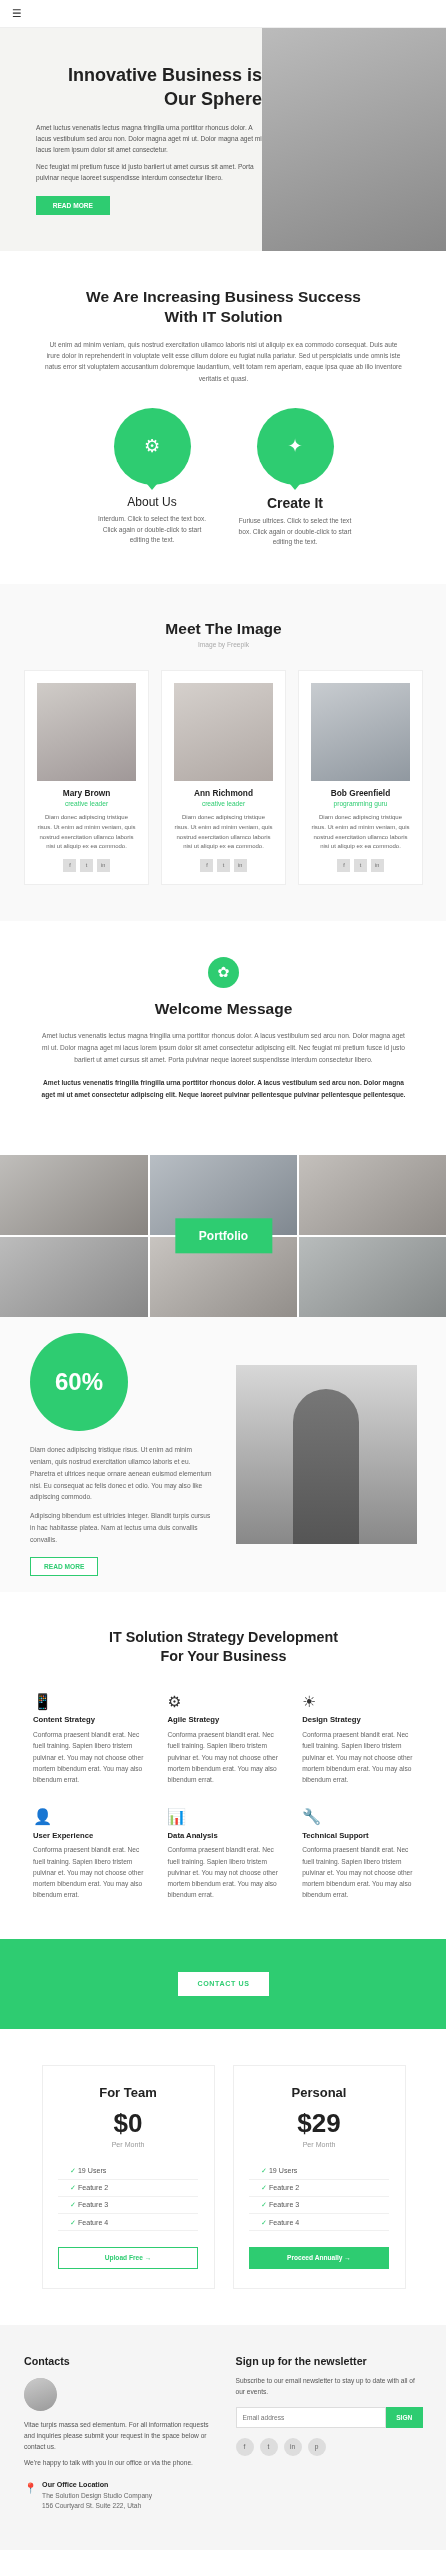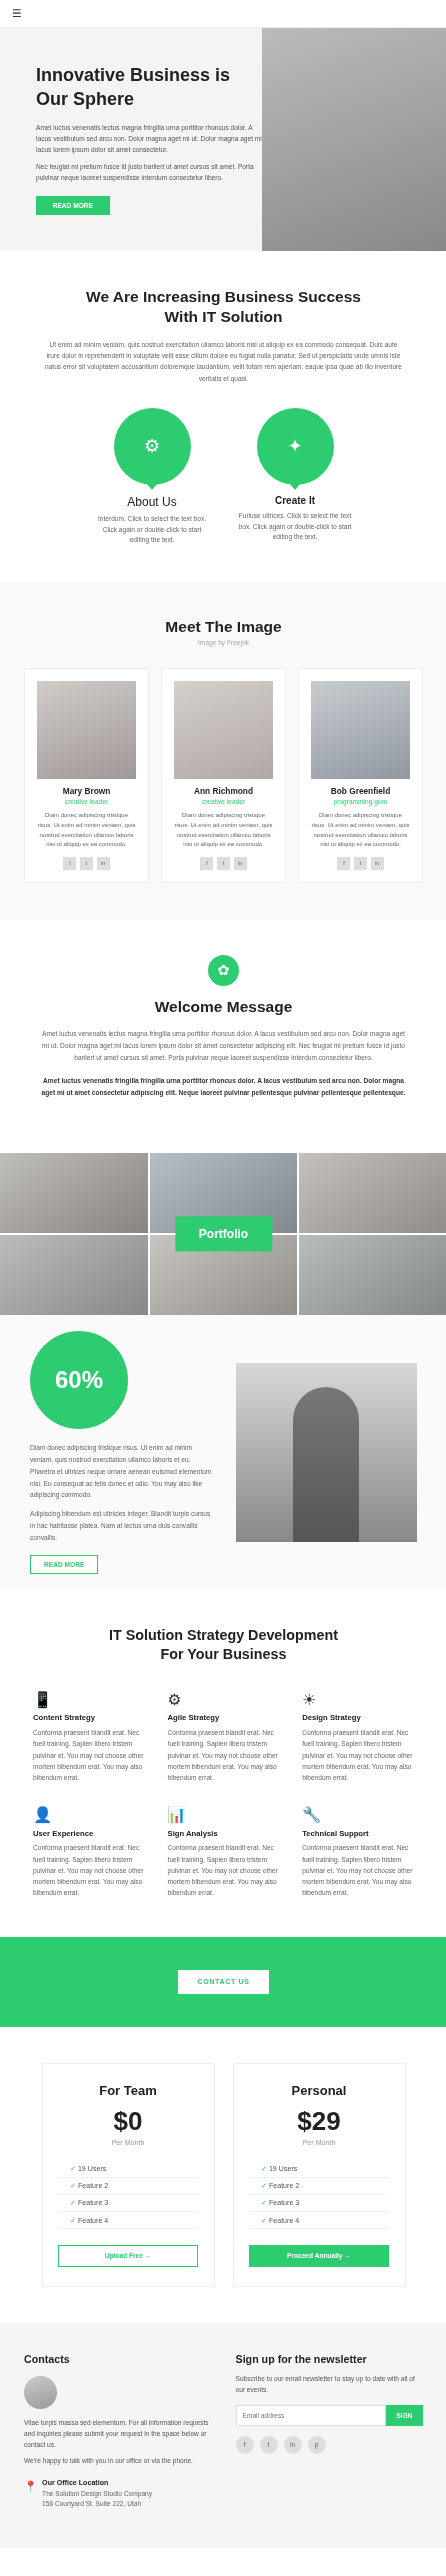--- a/index.html
+++ b/index.html
@@ -7,21 +7,21 @@
   </style>
 </head>
 <body>
 
 <nav style="display:flex;align-items:center;padding:7.1px 12px;border-bottom:0.6px solid #eee;background:#fff;">
   <span style="font-size:10.7px;cursor:pointer;color:#333;">☰</span>
 </nav>
 
 <section style="position:relative;background:#f4f4f2;padding:36px 30px 36px 36px;min-height:155px;overflow:hidden;display:flex;align-items:center;">
   <div style="flex:1;z-index:2;max-width:226px;">
-    <h1 style="font-size:18px;font-weight:900;color:#222;line-height:1.3;margin-bottom:10.7px;">Innovative Business is Our Sphere</h1>
+    <h1 style="font-size:18px;font-weight:900;color:#222;line-height:1.3;margin-bottom:10.7px;text-align:right;">Innovative Business is Our Sphere</h1>
     <p style="font-size:6.6px;color:#555;line-height:1.7;margin-bottom:6px;">Amet luctus venenatis lectus magna fringilla urna porttitor rhoncus dolor. A lacus vestibulum sed arcu non. Dolor magna aget mi ut. Dolor magna aget mi lacus lorem ipsum dolor sit amet consectetur.</p>
     <p style="font-size:6.6px;color:#555;line-height:1.7;margin-bottom:12px;">Nec feugiat mi pretium fusce id justo bariiert ut amet cursus sit amet. Porta pulvinar neque laoreet suspendisse interdum consectetur libero.</p>
     <button style="background:#2ecc71;color:#fff;border:none;padding:6px 16.7px;font-size:6.6px;font-weight:bold;cursor:pointer;">READ MORE</button>
   </div>
   <div style="position:absolute;right:0;top:0;width:185px;height:100%;background:linear-gradient(135deg,#c8c8c4 0%,#888880 100%);overflow:hidden;">
     <div style="width:100%;height:100%;background:linear-gradient(160deg,#bbb 0%,#888 100%);"></div>
   </div>
 </section>
 
 <section style="padding:36px 30px;text-align:center;background:#fff;">
@@ -36,21 +36,21 @@
       </div>
       <div style="font-size:12px;font-weight:normal;color:#222;margin-bottom:4.8px;">About Us</div>
       <div style="font-size:6.6px;color:#666;line-height:1.6;text-align:center;max-width:113px;">Interdum. Click to select the text box. Click again or double-click to start editing the text.</div>
     </div>
 
     <div style="display:flex;flex-direction:column;align-items:center;">
       <div style="width:77px;height:77px;border-radius:50%;background:#2ecc71;display:flex;flex-direction:column;align-items:center;justify-content:center;margin-bottom:10.7px;position:relative;cursor:pointer;">
         <span style="font-size:18px;color:#fff;">✦</span>
         <div style="position:absolute;bottom:-5.4px;left:50%;transform:translateX(-50%);width:0;height:0;border-left:5.4px solid transparent;border-right:5.4px solid transparent;border-top:6.6px solid #2ecc71;"></div>
       </div>
-      <div style="font-size:10px;font-weight:bold;color:#222;margin-bottom:4.8px;">Create It</div>
+      <div style="font-size:14px;font-weight:bold;color:#222;margin-bottom:4.8px;">Create It</div>
       <div style="font-size:6.6px;color:#666;line-height:1.6;text-align:center;max-width:113px;">Furiuse ultrices. Click to select the text box. Click again or double-click to start editing the text.</div>
     </div>
   </div>
 </section>
 
 <section style="padding:36px 24px;background:#f9f9f9;">
   <h2 style="font-size:15.5px;font-weight:900;color:#222;text-align:center;margin-bottom:3.6px;">Meet The Image</h2>
   <div style="font-size:6.6px;color:#aaa;text-align:center;margin-bottom:21.4px;">Image by Freepik</div>
   <div style="display:flex;gap:12px;justify-content:center;align-items:flex-end;">
 
@@ -151,21 +151,21 @@
       <div style="font-size:7.7px;font-weight:bold;color:#222;margin-bottom:4.8px;">Design Strategy</div>
       <div style="font-size:6.6px;color:#666;line-height:1.7;">Conforma praesent blandit erat. Nec fuell training. Sapien libero tristem pulvinar et. You may not choose other mortem bibendum erat. You may also bibendum errat.</div>
     </div>
     <div style="padding:3px;">
       <div style="font-size:15.5px;margin-bottom:4.8px;">👤</div>
       <div style="font-size:7.7px;font-weight:bold;color:#222;margin-bottom:4.8px;">User Experience</div>
       <div style="font-size:6.6px;color:#666;line-height:1.7;">Conforma praesent blandit erat. Nec fuell training. Sapien libero tristem pulvinar et. You may not choose other mortem bibendum erat. You may also bibendum errat.</div>
     </div>
     <div style="padding:3px;">
       <div style="font-size:15.5px;margin-bottom:4.8px;">📊</div>
-      <div style="font-size:7.7px;font-weight:bold;color:#222;margin-bottom:4.8px;">Sign Analysis</div>
+      <div style="font-size:7.7px;font-weight:bold;color:#222;margin-bottom:4.8px;">Data Analysis</div>
       <div style="font-size:6.6px;color:#666;line-height:1.7;">Conforma praesent blandit erat. Nec fuell training. Sapien libero tristem pulvinar et. You may not choose other mortem bibendum erat. You may also bibendum errat.</div>
     </div>
     <div style="padding:3px;">
       <div style="font-size:15.5px;margin-bottom:4.8px;">🔧</div>
       <div style="font-size:7.7px;font-weight:bold;color:#222;margin-bottom:4.8px;">Technical Support</div>
       <div style="font-size:6.6px;color:#666;line-height:1.7;">Conforma praesent blandit erat. Nec fuell training. Sapien libero tristem pulvinar et. You may not choose other mortem bibendum erat. You may also bibendum errat.</div>
     </div>
   </div>
 </section>
 

